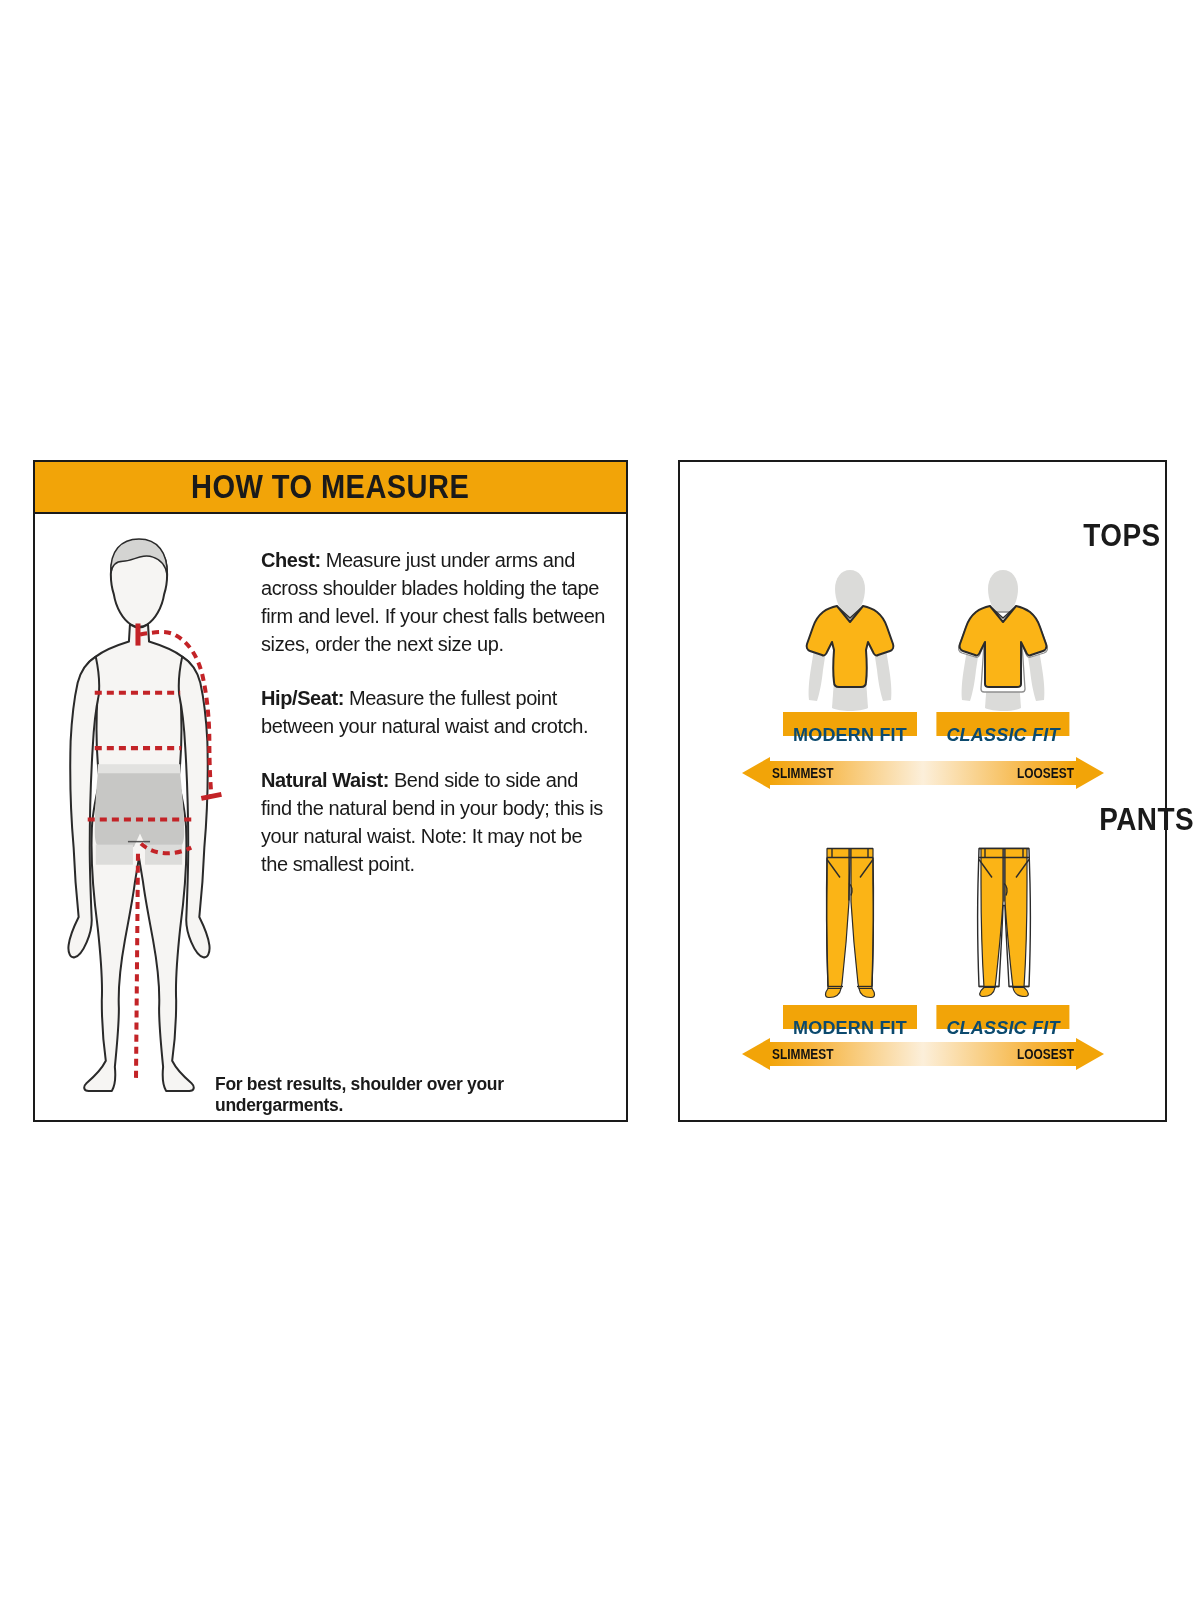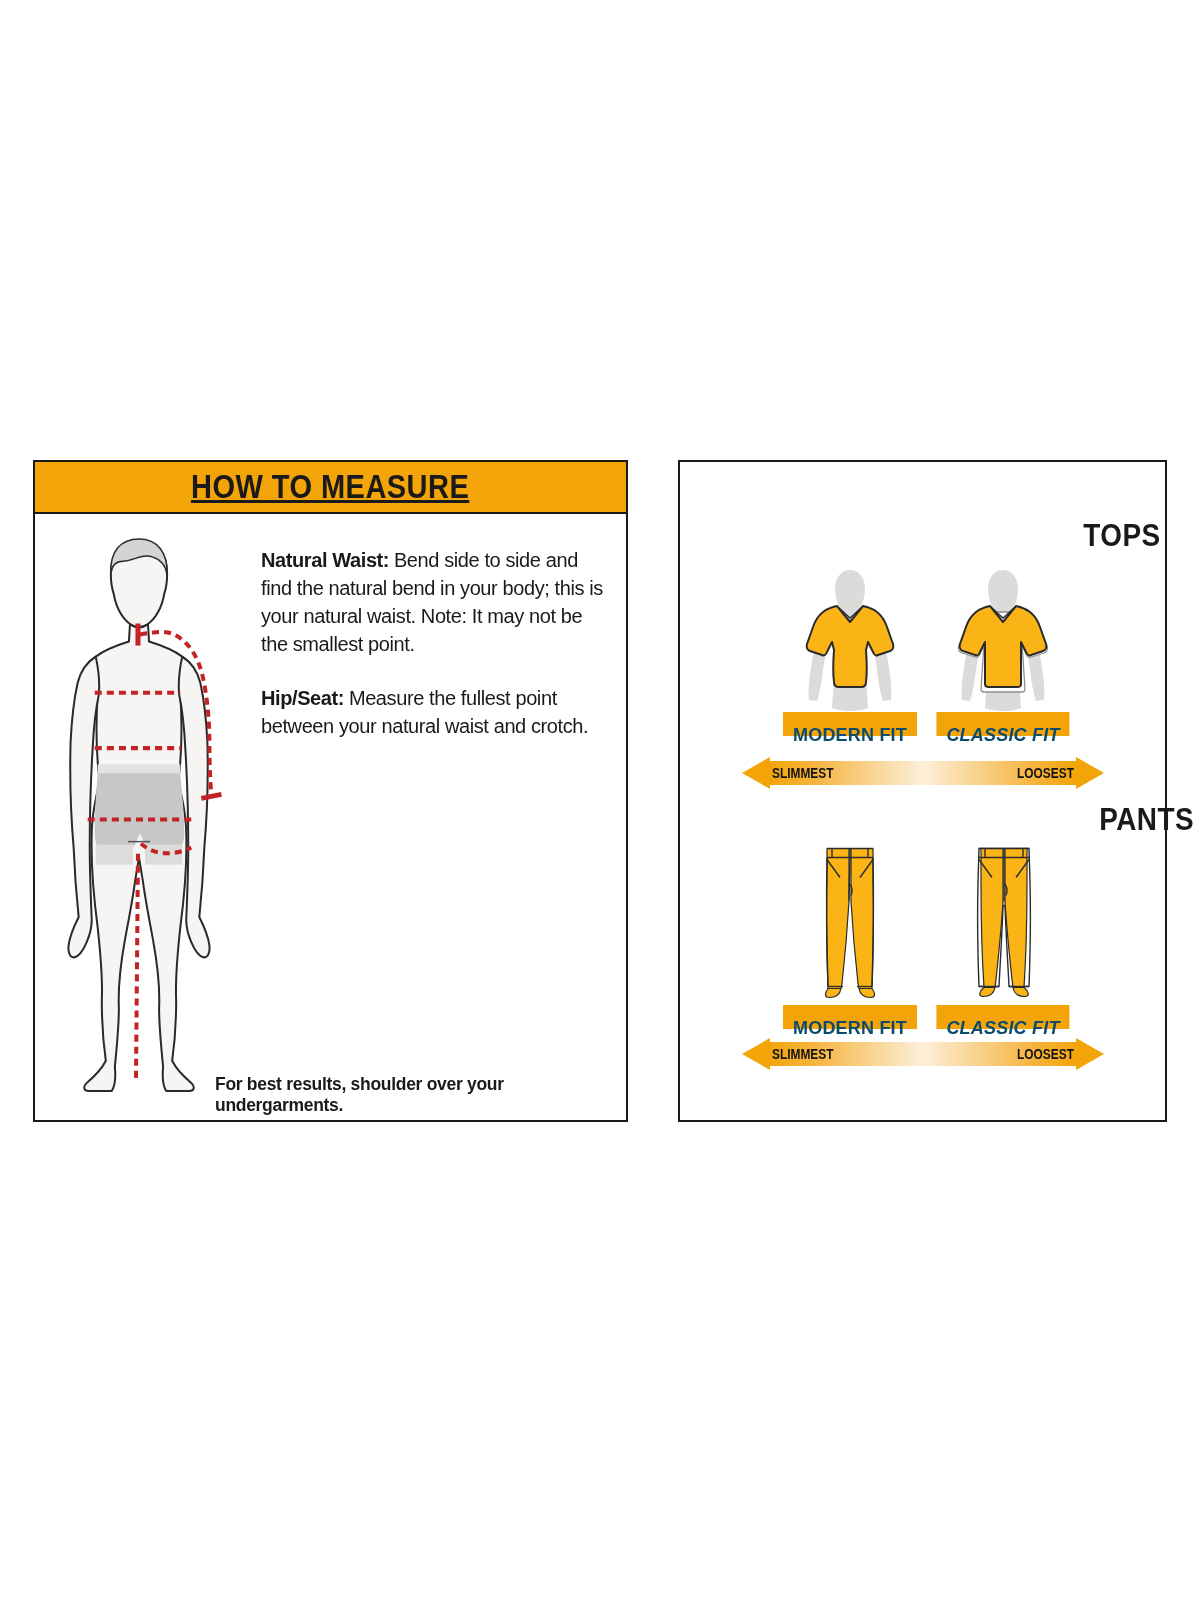--- a/index.html
+++ b/index.html
@@ -9,21 +9,21 @@
   *{margin:0;padding:0;box-sizing:border-box;}
   html,body{background:#fff;}
   body{font-family:"Liberation Sans",sans-serif;color:#1a1a1a;}
   .canvas{position:relative;width:1200px;height:1600px;background:#fff;overflow:hidden;}
 
   .panel{position:absolute;top:460px;height:662px;background:#fff;border:2px solid var(--outline);}
   .panel-left{left:33px;width:595px;}
   .panel-right{left:678px;width:489px;}
 
   .panel-header{height:52px;background:var(--gold);border-bottom:2px solid var(--outline);
-    display:flex;align-items:center;justify-content:center;text-decoration:underline;}
+    display:flex;align-items:center;justify-content:center;}
   .panel-header .hdr-text{font-size:33px;font-weight:bold;letter-spacing:.5px;
     display:inline-block;transform:scaleX(.88);white-space:nowrap;}
 
   .figure-wrap{position:absolute;left:16px;top:72px;width:182px;height:568px;}
 
   .instructions{position:absolute;left:226px;top:84px;width:348px;
     font-size:20px;line-height:28px;letter-spacing:-0.4px;}
   .instructions p{margin:0 0 26px 0;}
   .instructions .term{font-weight:bold;margin-right:.24em;}
   .footnote{position:absolute;left:180px;top:612px;width:405px;
@@ -111,22 +111,23 @@
           <path d="M43,158 L128,158" stroke-dasharray="7 5"></path>
           <path d="M43,213 L129,213" stroke-dasharray="7 5"></path>
           <path d="M36,284 L141,284" stroke-dasharray="7 5"></path>
           <path d="M89,308 C102,320 122,320 139,312" stroke-dasharray="7 5"></path>
           <path d="M86,318 L84,545" stroke-dasharray="7 5"></path>
         </g>
       </svg>
     </div>
 
     <div class="instructions">
+      <p><span class="term">Chest:</span><span>Measure just under arms and across shoulder blades holding the tape firm and level. If your chest falls between sizes, order the next size up.</span></p>
+      <p><span class="term">Hip/Seat:</span><span>Measure the fullest point between your natural waist and crotch.</span></p>
       <p><span class="term">Natural Waist:</span><span>Bend side to side and find the natural bend in your body; this is your natural waist. Note: It may not be the smallest point.</span></p>
-      <p><span class="term">Hip/Seat:</span><span>Measure the fullest point between your natural waist and crotch.</span></p>
     </div>
 
     <div class="footnote">For best results, shoulder over your undergarments.</div>
   </div>
 
   <div class="panel panel-right">
 
     <div class="section-title title-tops">
       <span>TOPS</span>
     </div>

